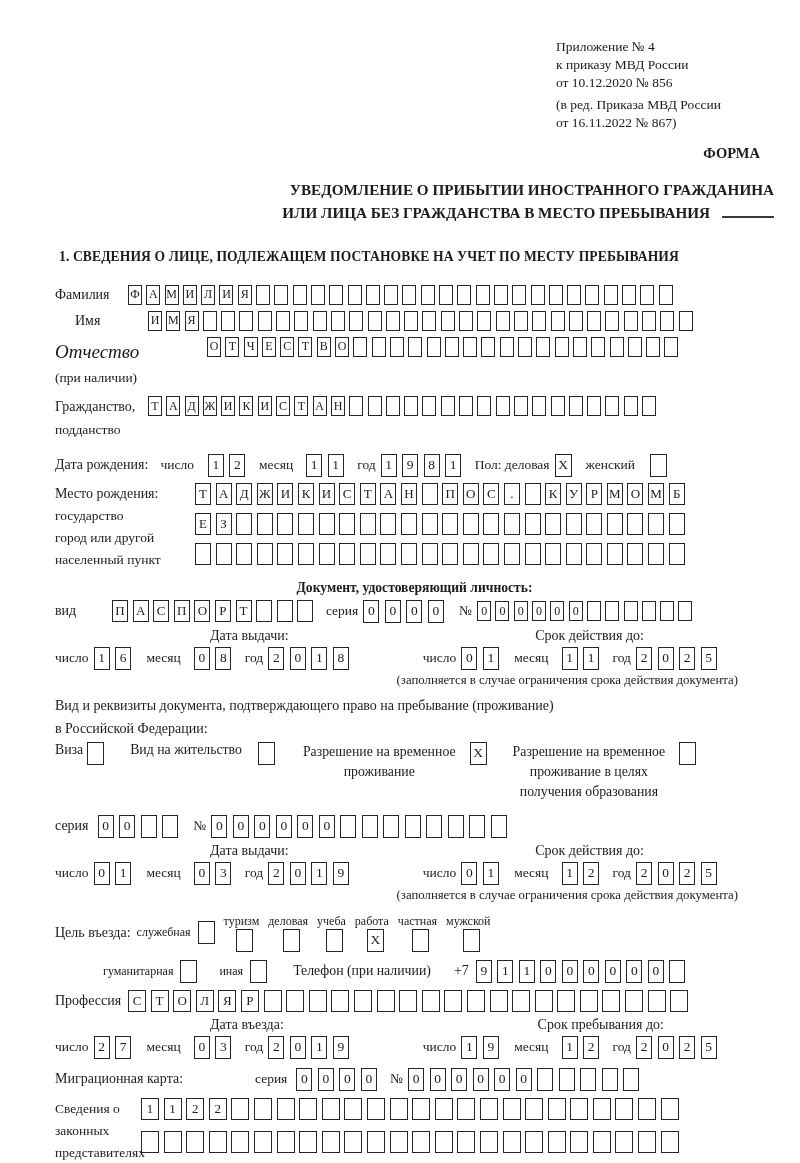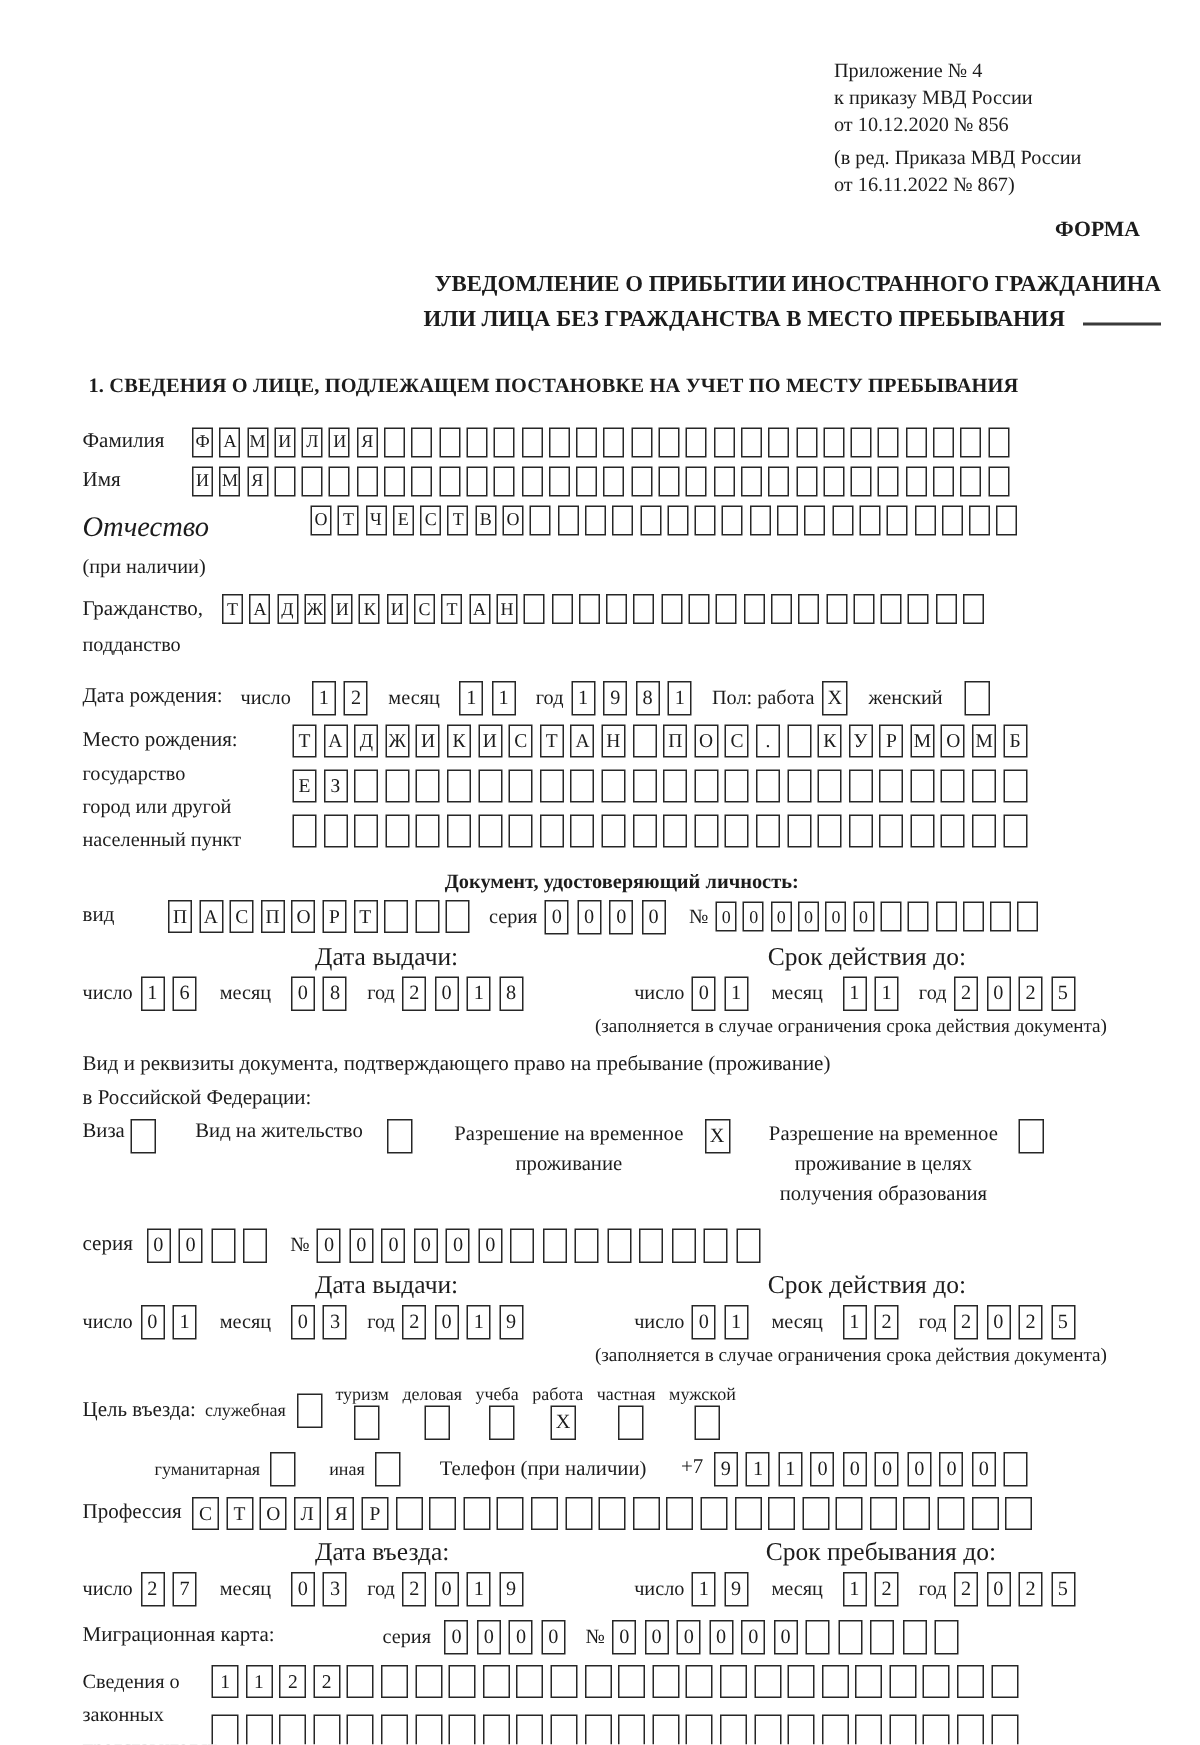--- a/index.html
+++ b/index.html
@@ -34,33 +34,33 @@
   .cells.date .cell { width: 16px; height: 23px; border-width: 1.6px; margin-right: 5.5px; font-size: 13.5px; }
   .checkbox {
     width: 17px; height: 23px; border: 1.6px solid #262626; flex: none;
     display: inline-flex; align-items: center; justify-content: center; font-size: 13.5px; background: #fff;
   }
   
   .w73 { width: 73px; } .w152 { width: 152px; } .w93 { width: 93px; }
   .w140 { width: 140px; } .w57 { width: 57px; } .w200 { width: 200px; } .w86 { width: 86px; }
   
   .r-surname { margin-top: 20px; }
-  .r-given   { margin-top: 6px; }
+  .r-given   { margin-top: 6px; margin-left: 20px; }
   .g-patr    { margin-top: 6px; }
   .g-cit     { margin-top: 7px; }
   .r-birth   { margin-top: 13px; }
   .g-place   { margin-top: 6px; }
   .g-place .cells, .g-reps .cells { margin-bottom: 8px; }
   .g-reps .cells { margin-bottom: 11px; }
   .center-bold { text-align: center; font-weight: bold; font-size: 13.6px; margin-top: 7px; }
   .r-vid { margin-top: 4px; }
   .gap8  { margin-left: 8px; }
   .gap10 { margin-left: 10px; }
   .gap14 { margin-left: 14px; }
-  .dhdr { display: flex; font-size: 17px; margin-top: 5px; }
+  .dhdr { display: flex; font-size: 14px; margin-top: 5px; }
   .dhdr .h1 { margin-left: 155px; }
   .dhdr .h2 { margin-left: auto; margin-right: 130px; }
   .drow { display: flex; align-items: center; margin-top: 3px; }
   .dgroup { display: flex; align-items: center; }
   .dgroup.right { margin-left: auto; margin-right: 52px; }
   .note { text-align: right; font-size: 12.8px; padding-right: 36px; margin-top: 3px; }
   .plain { font-size: 14px; }
   .t1 { margin-top: 10px; } .t2 { margin-top: 7px; }
   .cb-row { display: flex; align-items: flex-start; margin-top: 5px; }
   .cb-item { display: flex; align-items: flex-start; }
@@ -259,21 +259,21 @@
         <span class="cell">1</span>
         <span class="cell">1</span>
       </span>
     <span class="dlbl gap8">год</span>
     <span class="cells date">
         <span class="cell">1</span>
         <span class="cell">9</span>
         <span class="cell">8</span>
         <span class="cell">1</span>
       </span>
-    <span class="dlbl gap8">Пол: работа</span>
+    <span class="dlbl gap8">Пол: деловая</span>
     <span class="checkbox">X</span>
     <span class="dlbl gap14">женский</span>
     <span class="checkbox gap10"></span>
   </div>
 
   <div class="group g-place">
     <span class="lstack w140">
       <span style="display:block; font-size:14px;">Место рождения:</span>
       <span style="display:block;">государство</span>
       <span style="display:block;">город или другой</span>

